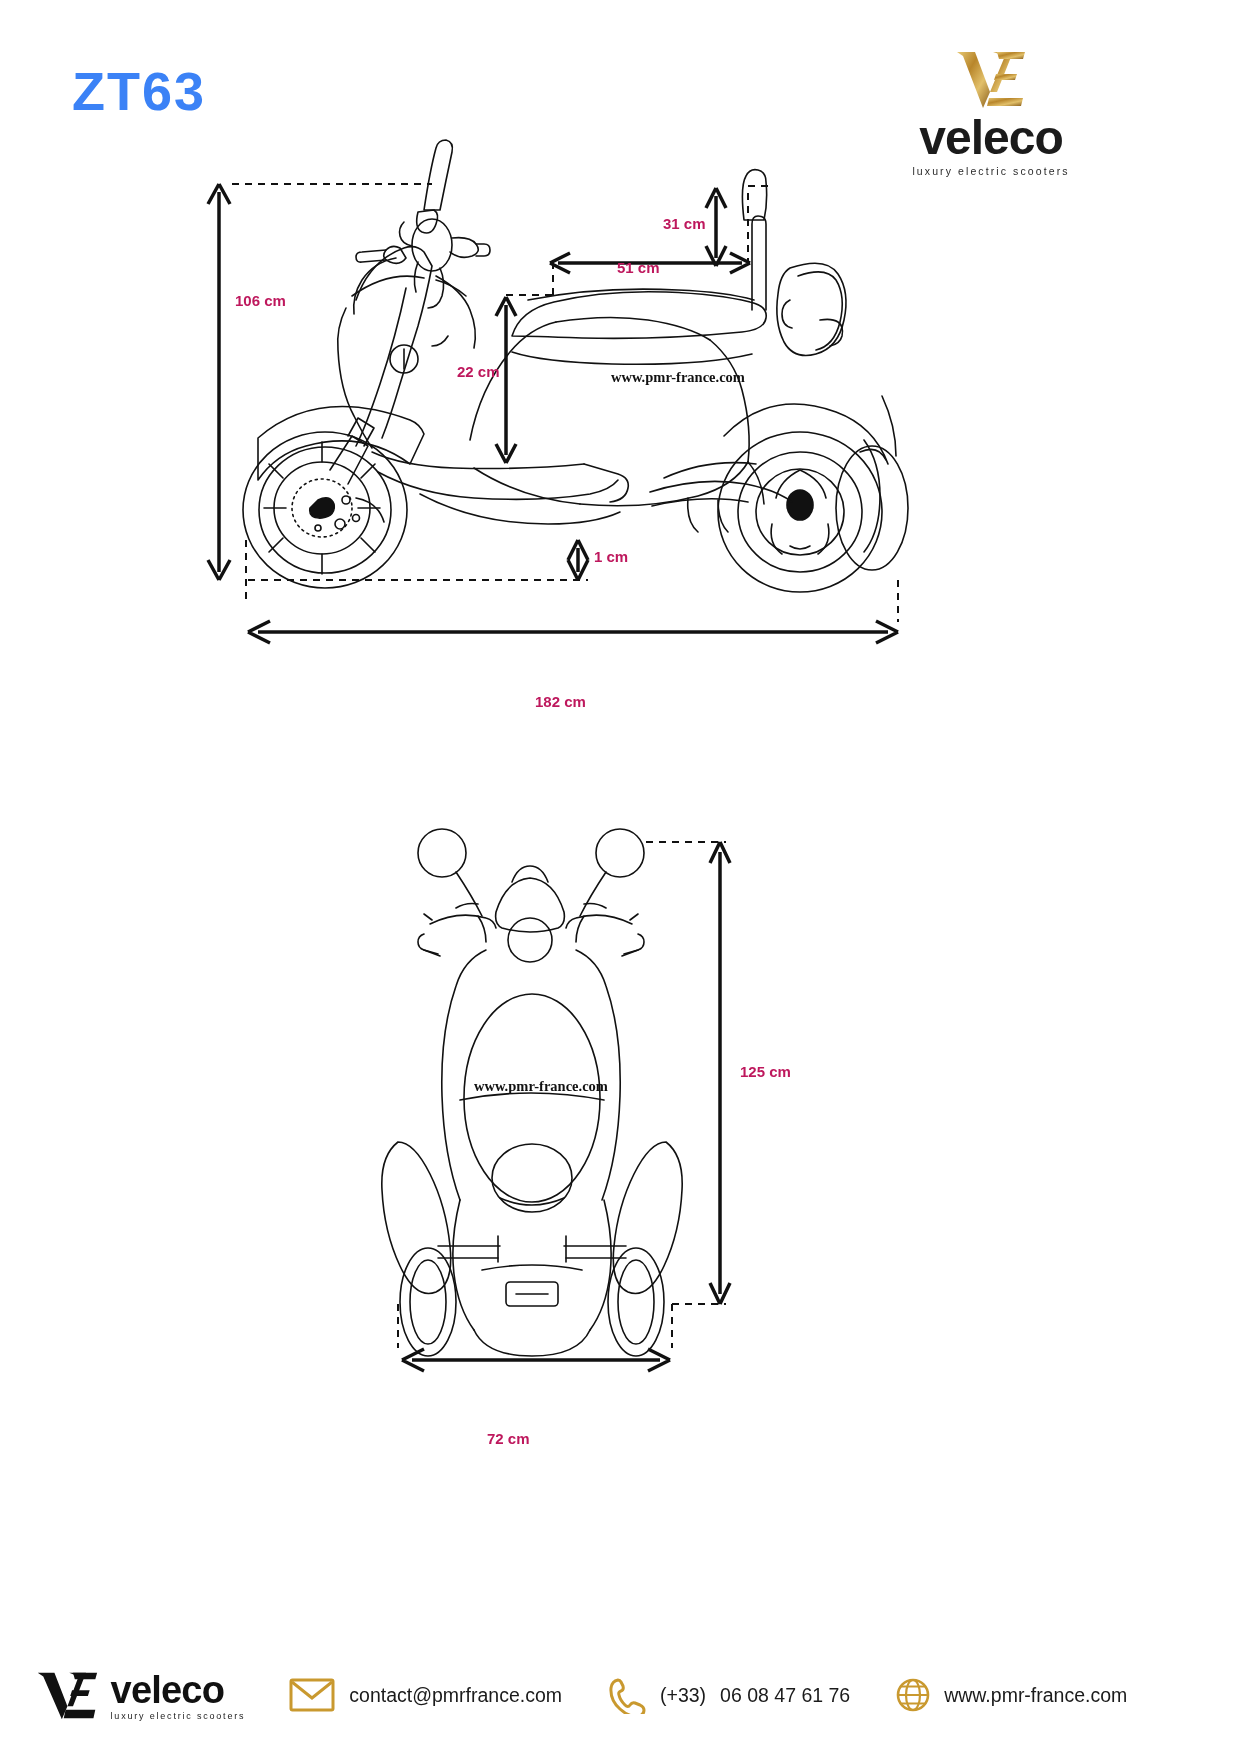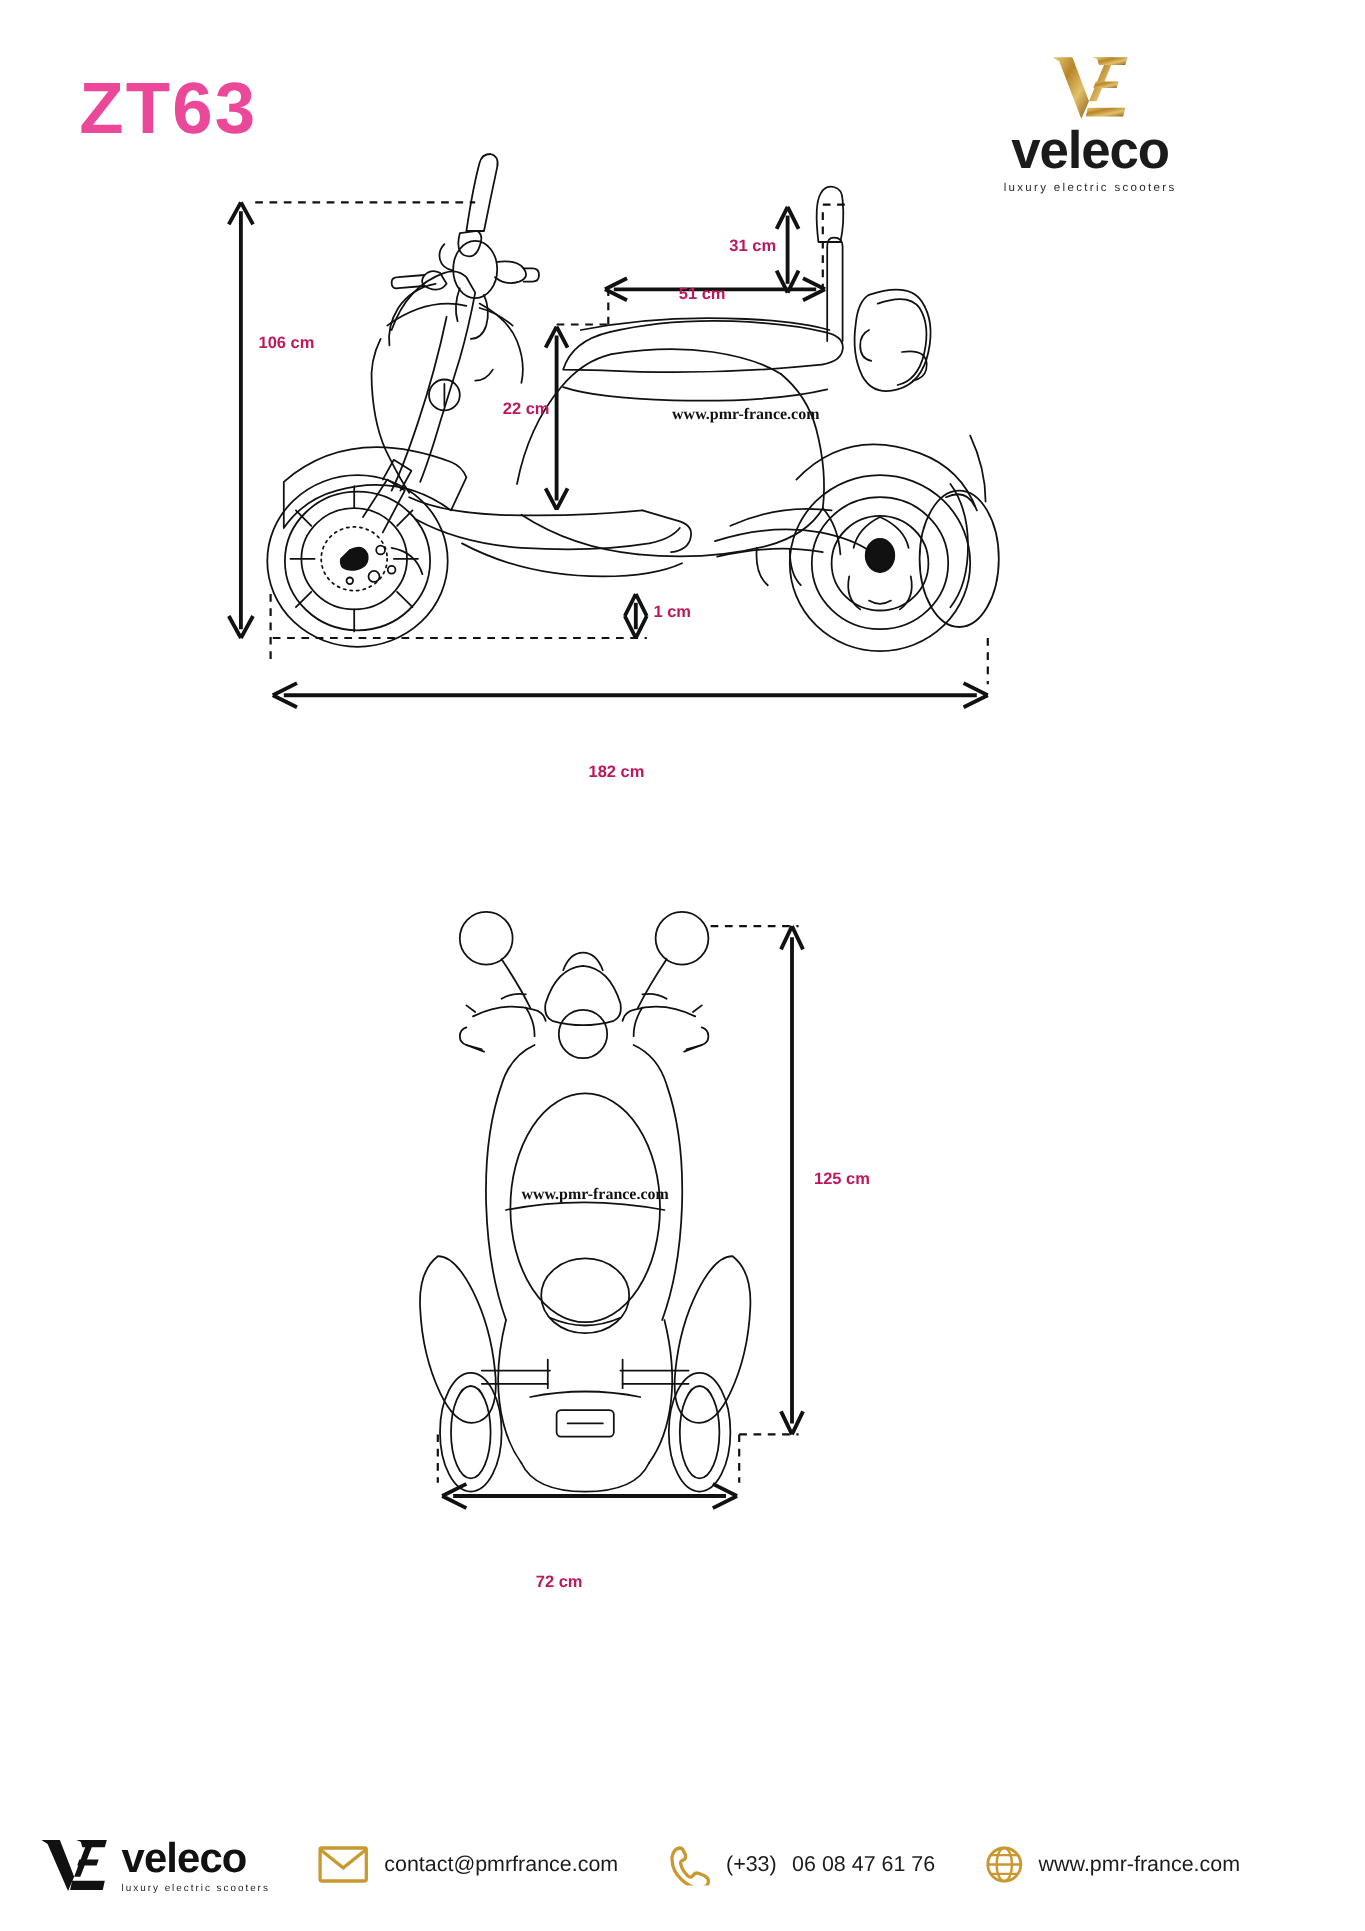--- a/index.html
+++ b/index.html
@@ -7,22 +7,22 @@
     width: 1241px; height: 1755px;
     background: #ffffff;
     font-family: "Liberation Sans", sans-serif;
     overflow: hidden;
   }
   .page { position: relative; width: 1241px; height: 1755px; background:#fff; }
 
   
   .model-code {
     position: absolute; left: 72px; top: 60px;
-    font-size: 66px; font-weight: bold; letter-spacing: 2px;
-    color: #ec4899; font-family: "Liberation Sans", sans-serif;
+    font-size: 54px; font-weight: bold; letter-spacing: 2px;
+    color: #3b82f6; font-family: "Liberation Sans", sans-serif;
   }
 
   
   .brand-top {
     position: absolute; right: 120px; top: 48px;
     width: 260px; text-align: center;
   }
   .brand-mark { height: 62px; display:block; margin: 0 auto; }
   .brand-word {
     font-size: 48px; font-weight: bold; letter-spacing: -1px;
@@ -221,21 +221,21 @@
         <path d="M578 540 L568 560 M578 540 L588 560" stroke-width="3.5"></path>
         <path d="M578 580 L568 560 M578 580 L588 560" stroke-width="3.5"></path>
 
         <path d="M258 632 L888 632" stroke-width="3.5"></path>
         <path d="M248 632 L270 621 M248 632 L270 643" stroke-width="3.5"></path>
         <path d="M898 632 L876 621 M898 632 L876 643" stroke-width="3.5"></path>
       </g>
     </svg>
   </div>
 
-  <div class="dim-label" style="left:235px; top:303px;">106 cm</div>
+  <div class="dim-label" style="left:235px; top:292px;">106 cm</div>
   <div class="dim-label" style="left:457px; top:363px;">22 cm</div>
   <div class="dim-label" style="left:617px; top:259px;">51 cm</div>
   <div class="dim-label" style="left:663px; top:215px;">31 cm</div>
   <div class="dim-label" style="left:594px; top:548px;">1 cm</div>
   <div class="dim-label" style="left:535px; top:645px;margin-top:48px;">182 cm</div>
 
   <div class="wm" style="left:611px; top:369px;">www.pmr-france.com</div>
 
   <div class="fig" style="left:0; top:800px;">
     <svg width="1241" height="620" viewBox="0 0 1241 620">

